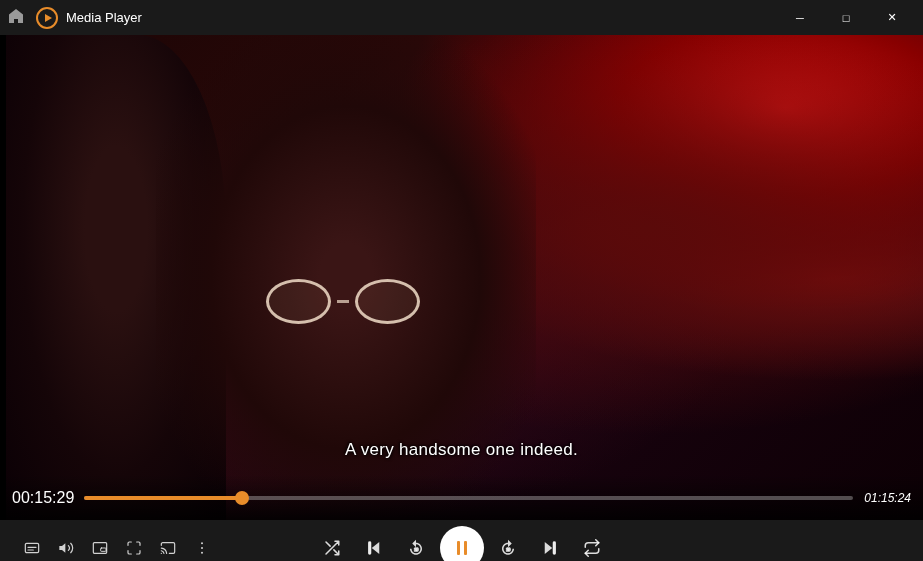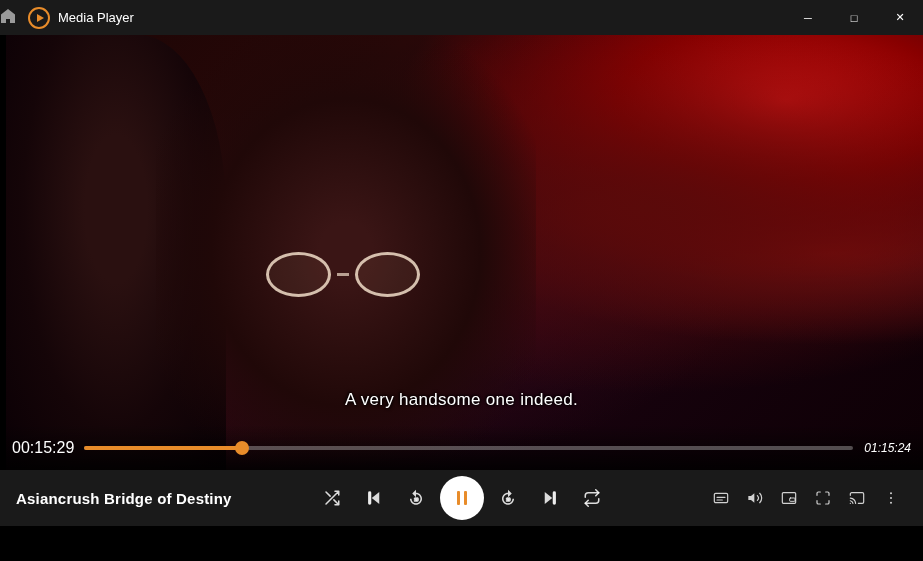--- a/index.html
+++ b/index.html
@@ -12,21 +12,21 @@
       color: #fff;
     }
 
     
     .titlebar {
       height: 35px;
       background: #1a1a1a;
       display: flex;
       align-items: center;
       justify-content: space-between;
-      padding: 0 0;
+      padding: 0 8px;
       position: relative;
       z-index: 10;
       gap: 12px;
     }
     .titlebar-left {
       display: flex;
       align-items: center;
       gap: 8px;
     }
     .titlebar-icon {
@@ -79,21 +79,21 @@
       width: 16px;
       height: 16px;
       fill: #fff;
       opacity: 0.8;
     }
 
     
     .video-area {
       position: relative;
       width: 923px;
-      height: 435px;
+      height: 485px;
       overflow: hidden;
       background: #000;
       padding-left: 6px;
     }
 
     .video-bg {
       width: 100%;
       height: 100%;
       background: 
         radial-gradient(ellipse at 70% 40%, #5a0a0a 0%, transparent 50%),
@@ -357,23 +357,20 @@
       <div class="progress-fill" style="width: 20.5%;">
         <div class="progress-thumb"></div>
       </div>
     </div>
     <span class="time-total">01:15:24</span>
   </div>
 </div>
 
 <div class="controls-bar">
 
-  <div class="controls-left">
-    <span class="media-title">Asiancrush Bridge of Destiny</span>
-  </div>
 
   <div class="controls-center">
 
     <button class="ctrl-btn" title="Shuffle">
       <svg class="icon-svg" viewBox="0 0 24 24">
         <path d="M16 3h5v5M4 20l17-17M16 21h5v-5M4 4l5.5 5.5M14.5 14.5L21 21" stroke="rgba(255,255,255,0.85)" stroke-width="2"></path>
       </svg>
     </button>
 
     <button class="ctrl-btn" title="Previous">

